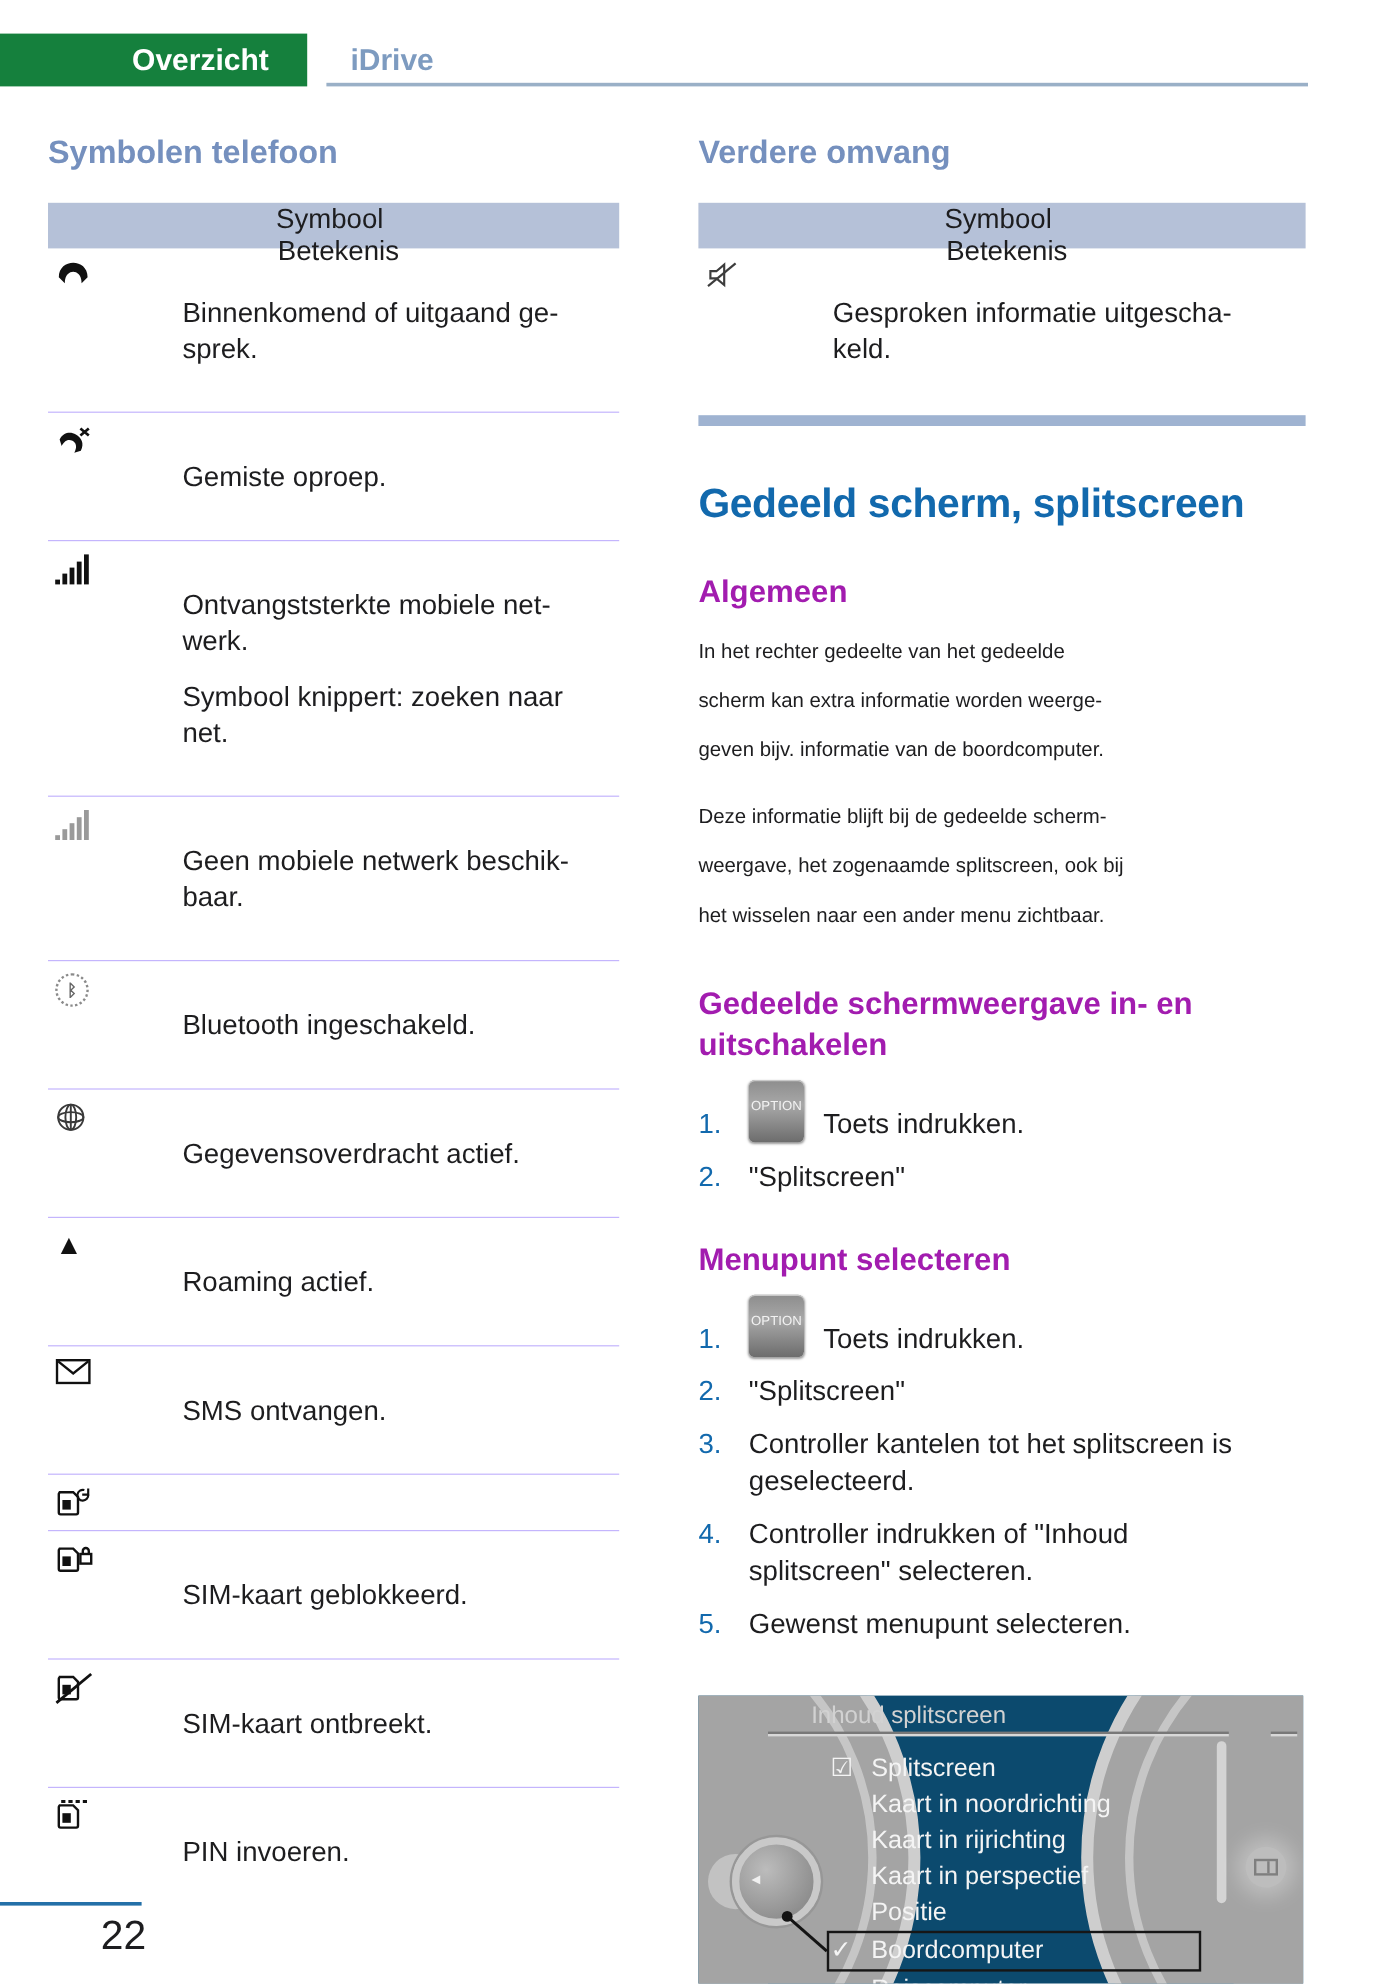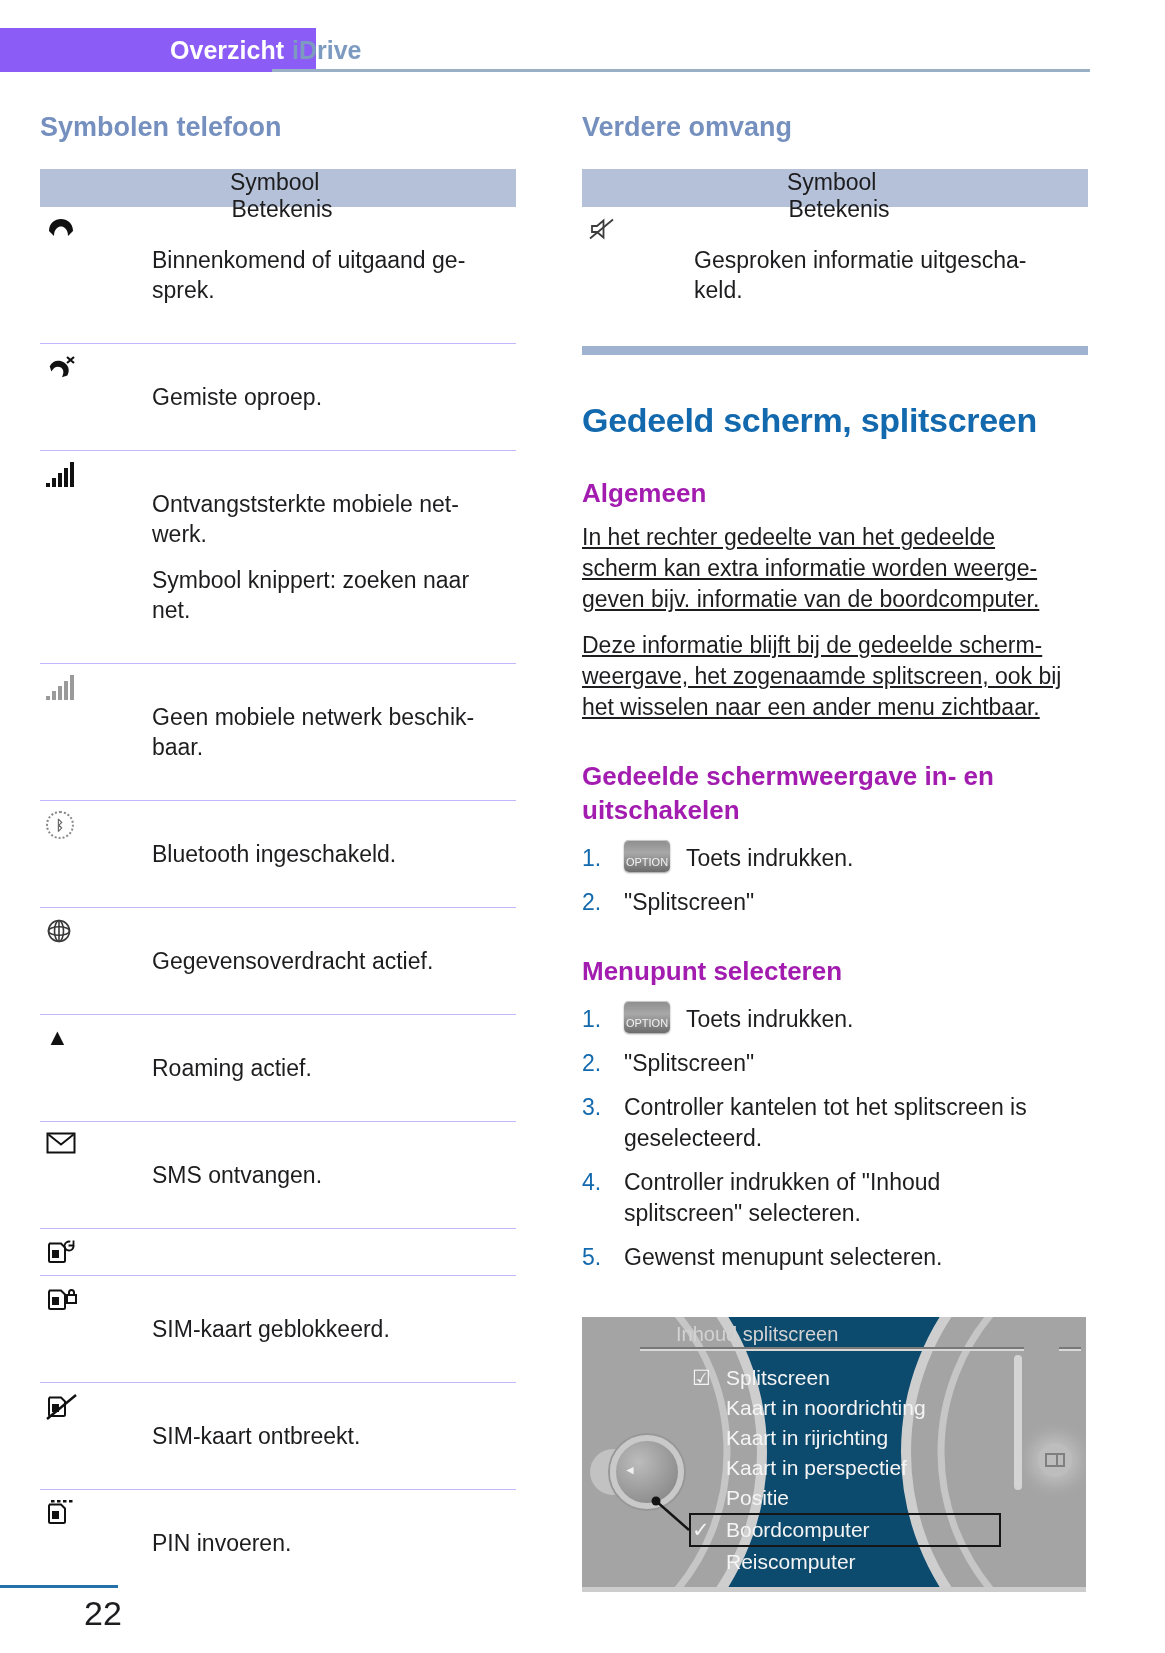--- a/index.html
+++ b/index.html
@@ -1,21 +1,21 @@
 <!DOCTYPE html>
 <html><head>
 <meta charset="utf-8">
 <style>
   html,body{margin:0;padding:0;}
   body{
     width:1165px;height:1653px;position:relative;background:#ffffff;
     font-family:"Liberation Sans", sans-serif;color:#1d1d1f;overflow:hidden;
   }
   
-  .tab{position:absolute;left:0;top:28px;width:316px;height:44px;background:#8b5cf6;
+  .tab{position:absolute;left:0;top:28px;width:256px;height:44px;background:#15803d;
        display:flex;align-items:center;justify-content:flex-end;padding-right:32px;box-sizing:border-box;}
   .tab span{color:#ffffff;font-size:25px;font-weight:bold;}
   .chapter{position:absolute;left:292px;top:36px;font-size:25px;font-weight:bold;color:#7d9bc0;}
   .header-rule{position:absolute;left:272px;top:69px;width:818px;height:3px;background:#9ab0c7;}
   
   .col-left{position:absolute;left:40px;top:112px;width:476px;}
   .col-right{position:absolute;left:582px;top:112px;width:506px;}
   h3.light{font-size:27px;font-weight:bold;color:#7590be;margin:0 0 26px 0;}
   .sym-section{margin:0 0 40px 0;}
   
@@ -28,27 +28,27 @@
   .ttext{flex:1;font-size:23px;line-height:30px;white-space:pre-line;}
   .ttext .t2{display:block;margin-top:16px;}
   .tbar{height:9px;background:#9fb3d1;margin-top:3px;}
   
   .bars{display:inline-flex;align-items:flex-end;height:26px;}
   .bars i{display:inline-block;width:4px;margin-right:2px;background:#111;}
   .bars.gray i{background:#9a9a9a;}
   .btc{width:24px;height:24px;border:2px dotted #8a8a8a;border-radius:50%;color:#666;
        display:inline-flex;align-items:center;justify-content:center;font-size:14px;font-weight:bold;}
   .tri{font-size:23px;color:#111;line-height:24px;}
-  .optbtn{display:inline-flex;justify-content:center;align-items:flex-start;width:46px;height:32px;flex:none;
+  .optbtn{display:inline-flex;justify-content:center;align-items:flex-start;width:46px;height:52px;flex:none;
           border-radius:5px;background:linear-gradient(#8d8d8d,#a8a8a8 40%,#6c6c6c);box-shadow:inset 0 1px 0 #c9c9c9,0 1px 2px rgba(0,0,0,.4);
           color:#f2f2f2;font-size:11px;padding-top:7px;box-sizing:border-box;margin-right:16px;}
   
   h1.main{font-size:34px;font-weight:bold;color:#1269ad;margin:46px 0 0 0;letter-spacing:-0.3px;}
   h2.strong{font-size:26px;font-weight:bold;color:#a21caf;margin:36px 0 12px 0;line-height:34px;white-space:pre-line;}
-  p.body{font-size:23px;line-height:31px;margin:0 0 15px 0;white-space:pre-line;text-decoration:underline;}
+  p.body{font-size:17px;line-height:41px;margin:0 0 15px 0;white-space:pre-line;}
   .steps{margin-top:6px;}
   .step{display:flex;margin:13px 0;font-size:23px;line-height:31px;align-items:flex-start;}
   .step.has-icon{align-items:flex-end;}
   .snum{color:#1269ad;width:42px;flex:none;}
   .stext{white-space:pre-line;}
   
   .screen{position:relative;width:504px;height:270px;margin-top:44px;background:#0c4a6e;overflow:hidden;border-bottom:5px solid #cccccc;box-sizing:content-box;}
   .screen svg.arcs{position:absolute;left:0;top:0;}
   .scr-title{position:absolute;left:94px;top:6px;font-size:20px;color:#d2d2d2;}
   .scr-line1{position:absolute;left:58px;top:30px;width:384px;height:2px;background:#787878;box-shadow:0 2px 0 #d8d8d8;}

